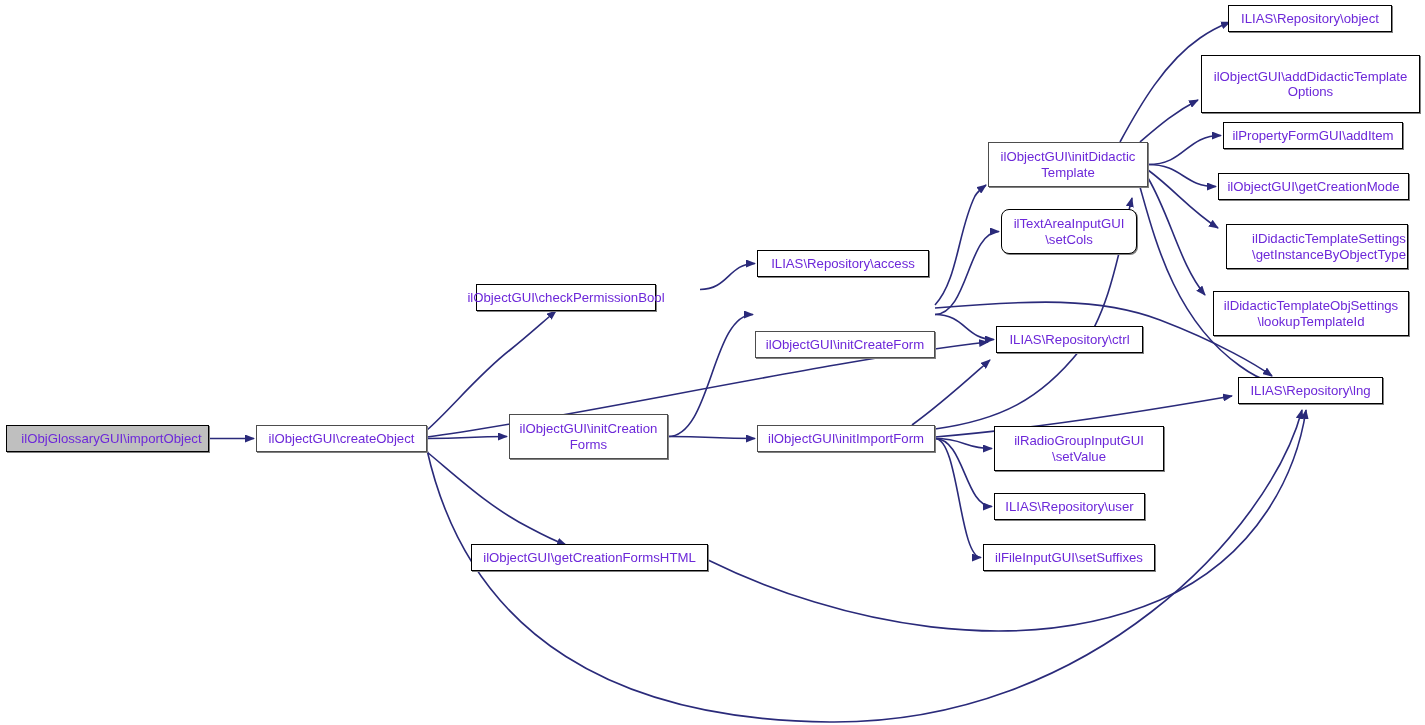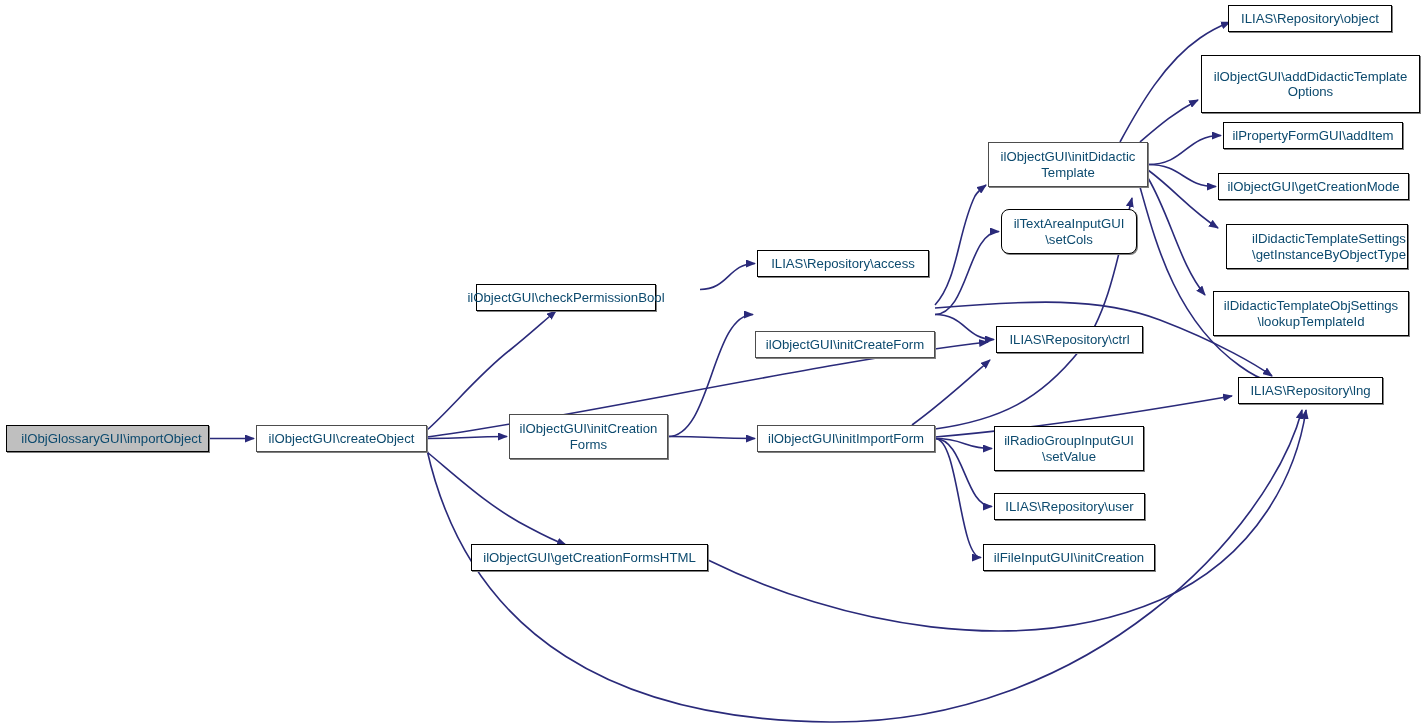--- a/index.html
+++ b/index.html
@@ -4,21 +4,21 @@
 <style>
   html,body{margin:0;padding:0;background:#ffffff;}
   body{font-family:"Liberation Sans","DejaVu Sans",sans-serif;}
   #canvas{position:relative;width:1425px;height:725px;background:#fff;overflow:hidden;}
   svg.edges{position:absolute;left:0;top:0;width:1425px;height:725px;}
   .node{
     position:absolute;
     box-sizing:border-box;
     border:1px solid #000;
     background:#ffffff;
-    color:#0c4a6e;
+    color:#6d28d9;
     font-size:13.2px;
     line-height:15.5px;
     display:flex;
     align-items:center;
     justify-content:center;
     text-align:center;
     padding:2px 4px;
     white-space:pre-line;
     box-shadow:1px 1px 0 0 #808080;
   }
@@ -80,24 +80,24 @@
 Forms</div>
       <div class="node" style="left: 471px; top: 544px; width: 237px; height: 27px;">ilObjectGUI\getCreationFormsHTML</div>
       <div class="node" style="left: 757px; top: 250px; width: 172px; height: 27px;">ILIAS\Repository\access</div>
       <div class="node cur" style="left: 755px; top: 301px; width: 180px; height: 27px; margin-top: 30px;">ilObjectGUI\initCreateForm</div>
       <div class="node cur" style="left: 757px; top: 425px; width: 178px; height: 27px;">ilObjectGUI\initImportForm</div>
       <div class="node cur" style="left: 988px; top: 142px; width: 160px; height: 45px;">ilObjectGUI\initDidactic
 Template</div>
       <div class="node" style="left: 1001px; top: 209px; width: 136px; height: 45px; border-radius: 8px;">ilTextAreaInputGUI
 \setCols</div>
       <div class="node" style="left: 996px; top: 326px; width: 147px; height: 27px;">ILIAS\Repository\ctrl</div>
-      <div class="node" style="left: 994px; top: 426px; width: 150px; height: 45px;">ilRadioGroupInputGUI
+      <div class="node" style="left: 994px; top: 426px; width: 170px; height: 45px;">ilRadioGroupInputGUI
 \setValue</div>
       <div class="node" style="left: 994px; top: 493px; width: 151px; height: 27px;">ILIAS\Repository\user</div>
-      <div class="node" style="left: 983px; top: 544px; width: 172px; height: 27px;">ilFileInputGUI\initCreation</div>
+      <div class="node" style="left: 983px; top: 544px; width: 172px; height: 27px;">ilFileInputGUI\setSuffixes</div>
       <div class="node" style="left: 1228px; top: 5px; width: 164px; height: 27px;">ILIAS\Repository\object</div>
       <div class="node" style="left: 1201px; top: 55px; width: 219px; height: 58px;">ilObjectGUI\addDidacticTemplate
 Options</div>
       <div class="node" style="left: 1223px; top: 122px; width: 180px; height: 27px;">ilPropertyFormGUI\addItem</div>
       <div class="node" style="left: 1218px; top: 173px; width: 191px; height: 27px;">ilObjectGUI\getCreationMode</div>
       <div class="node" style="left: 1226px; top: 224px; width: 182px; height: 45px; padding-left: 28px;">ilDidacticTemplateSettings
 \getInstanceByObjectType</div>
       <div class="node" style="left: 1213px; top: 291px; width: 196px; height: 45px;">ilDidacticTemplateObjSettings
 \lookupTemplateId</div>
       <div class="node" style="left: 1238px; top: 377px; width: 145px; height: 27px;">ILIAS\Repository\lng</div>

